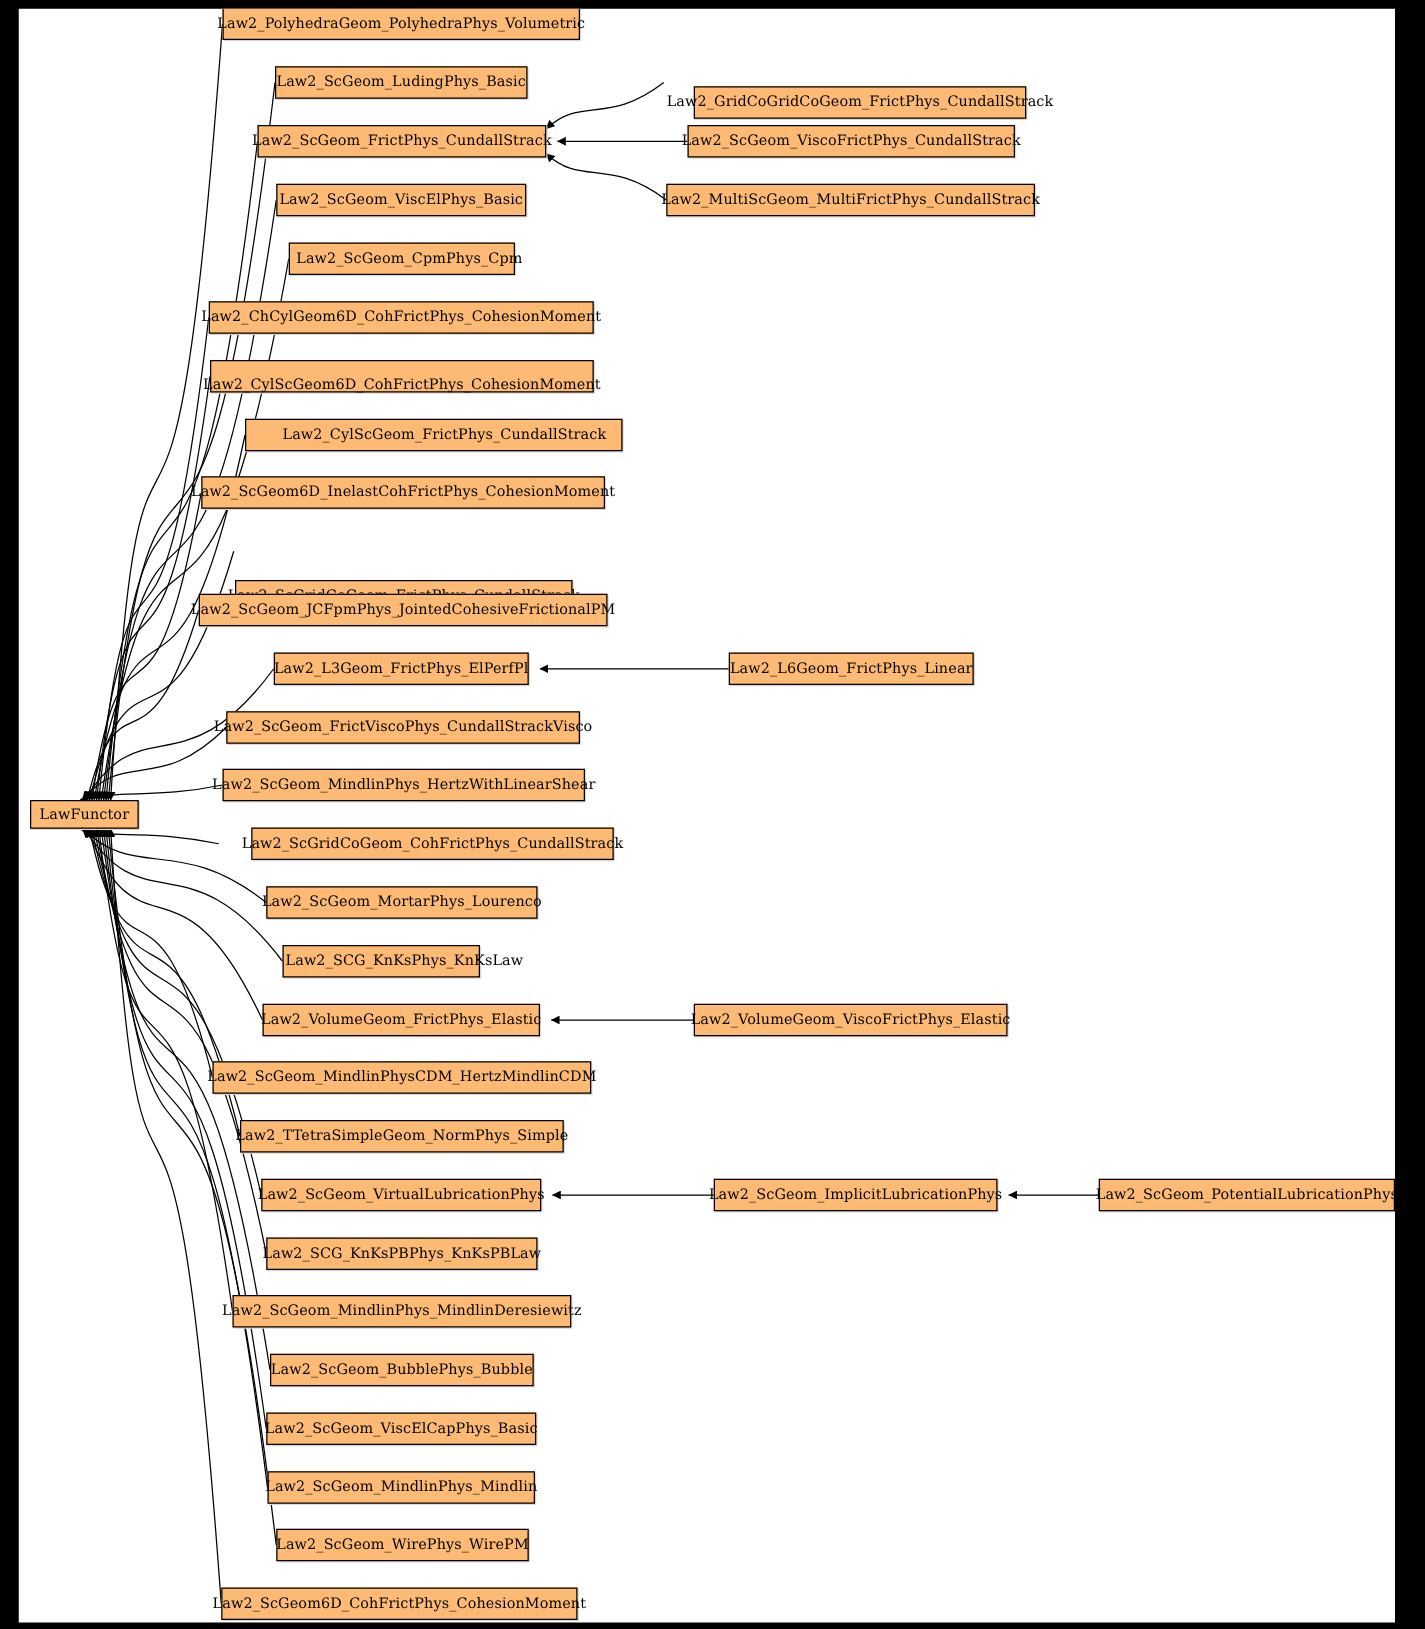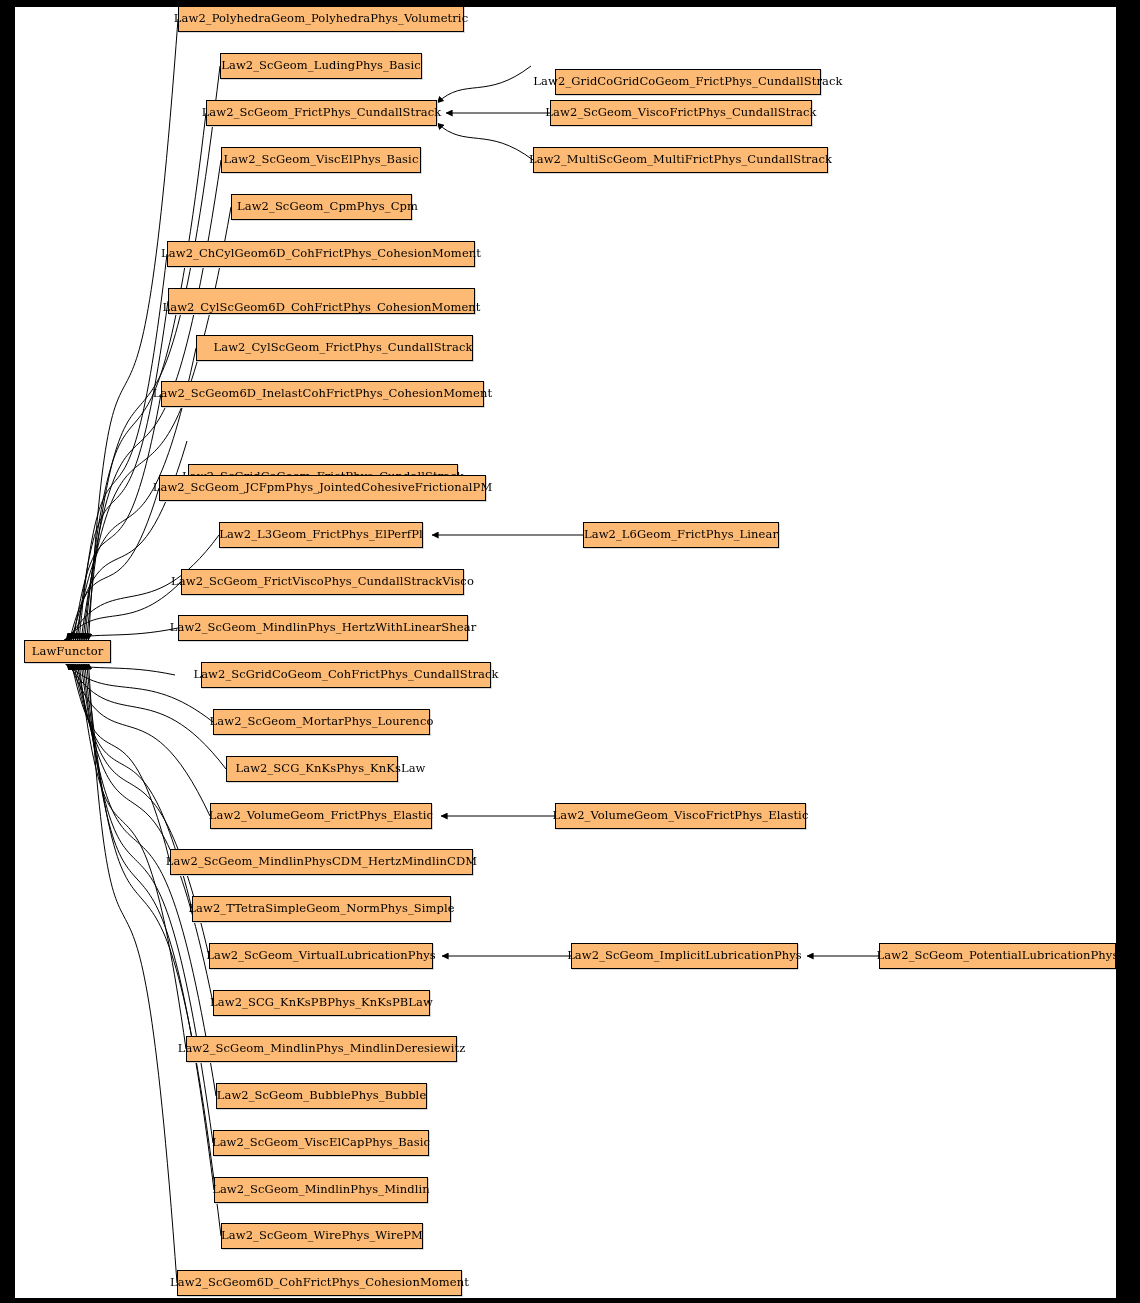--- a/index.html
+++ b/index.html
@@ -117,21 +117,21 @@
         </div>
         <div class="node" style="left: 216px; top: 187px; width: 181px; height: 26px; padding-left: 12px;">
           <span>Law2_ScGeom_CpmPhys_Cpm</span>
         </div>
         <div class="node" style="left: 152px; top: 234px; width: 308px; height: 26px;">
           <span>Law2_ChCylGeom6D_CohFrictPhys_CohesionMoment</span>
         </div>
         <div class="node" style="left: 153px; top: 281px; width: 307px; height: 26px; align-items: flex-end;">
           <span>Law2_CylScGeom6D_CohFrictPhys_CohesionMoment</span>
         </div>
-        <div class="node" style="left: 181px; top: 328px; width: 277px; height: 26px; padding-left: 17px;">
+        <div class="node" style="left: 181px; top: 328px; width: 302px; height: 26px; padding-left: 17px;">
           <span>Law2_CylScGeom_FrictPhys_CundallStrack</span>
         </div>
         <div class="node" style="left: 146px; top: 374px; width: 323px; height: 26px;">
           <span>Law2_ScGeom6D_InelastCohFrictPhys_CohesionMoment</span>
         </div>
         <div class="node" style="left: 173px; top: 421px; width: 270px; height: 26px; margin-top: 36px;">
           <span>Law2_ScGridCoGeom_FrictPhys_CundallStrack</span>
         </div>
         <div class="node" style="left: 144px; top: 468px; width: 327px; height: 26px;">
           <span>Law2_ScGeom_JCFpmPhys_JointedCohesiveFrictionalPM</span>
@@ -144,21 +144,21 @@
         </div>
         <div class="node" style="left: 163px; top: 608px; width: 290px; height: 26px;">
           <span>Law2_ScGeom_MindlinPhys_HertzWithLinearShear</span>
         </div>
         <div class="node" style="left: 152px; top: 655px; width: 290px; height: 26px; margin-left: 34px;">
           <span>Law2_ScGridCoGeom_CohFrictPhys_CundallStrack</span>
         </div>
         <div class="node" style="left: 198px; top: 702px; width: 217px; height: 26px;">
           <span>Law2_ScGeom_MortarPhys_Lourenco</span>
         </div>
-        <div class="node" style="left: 211px; top: 749px; width: 172px; height: 26px; padding-left: 37px;">
+        <div class="node" style="left: 211px; top: 749px; width: 158px; height: 26px; padding-left: 37px;">
           <span>Law2_SCG_KnKsPhys_KnKsLaw</span>
         </div>
         <div class="node" style="left: 195px; top: 796px; width: 222px; height: 26px;">
           <span>Law2_VolumeGeom_FrictPhys_Elastic</span>
         </div>
         <div class="node" style="left: 155px; top: 842px; width: 303px; height: 26px;">
           <span>Law2_ScGeom_MindlinPhysCDM_HertzMindlinCDM</span>
         </div>
         <div class="node" style="left: 177px; top: 889px; width: 259px; height: 26px;">
           <span>Law2_TTetraSimpleGeom_NormPhys_Simple</span>

